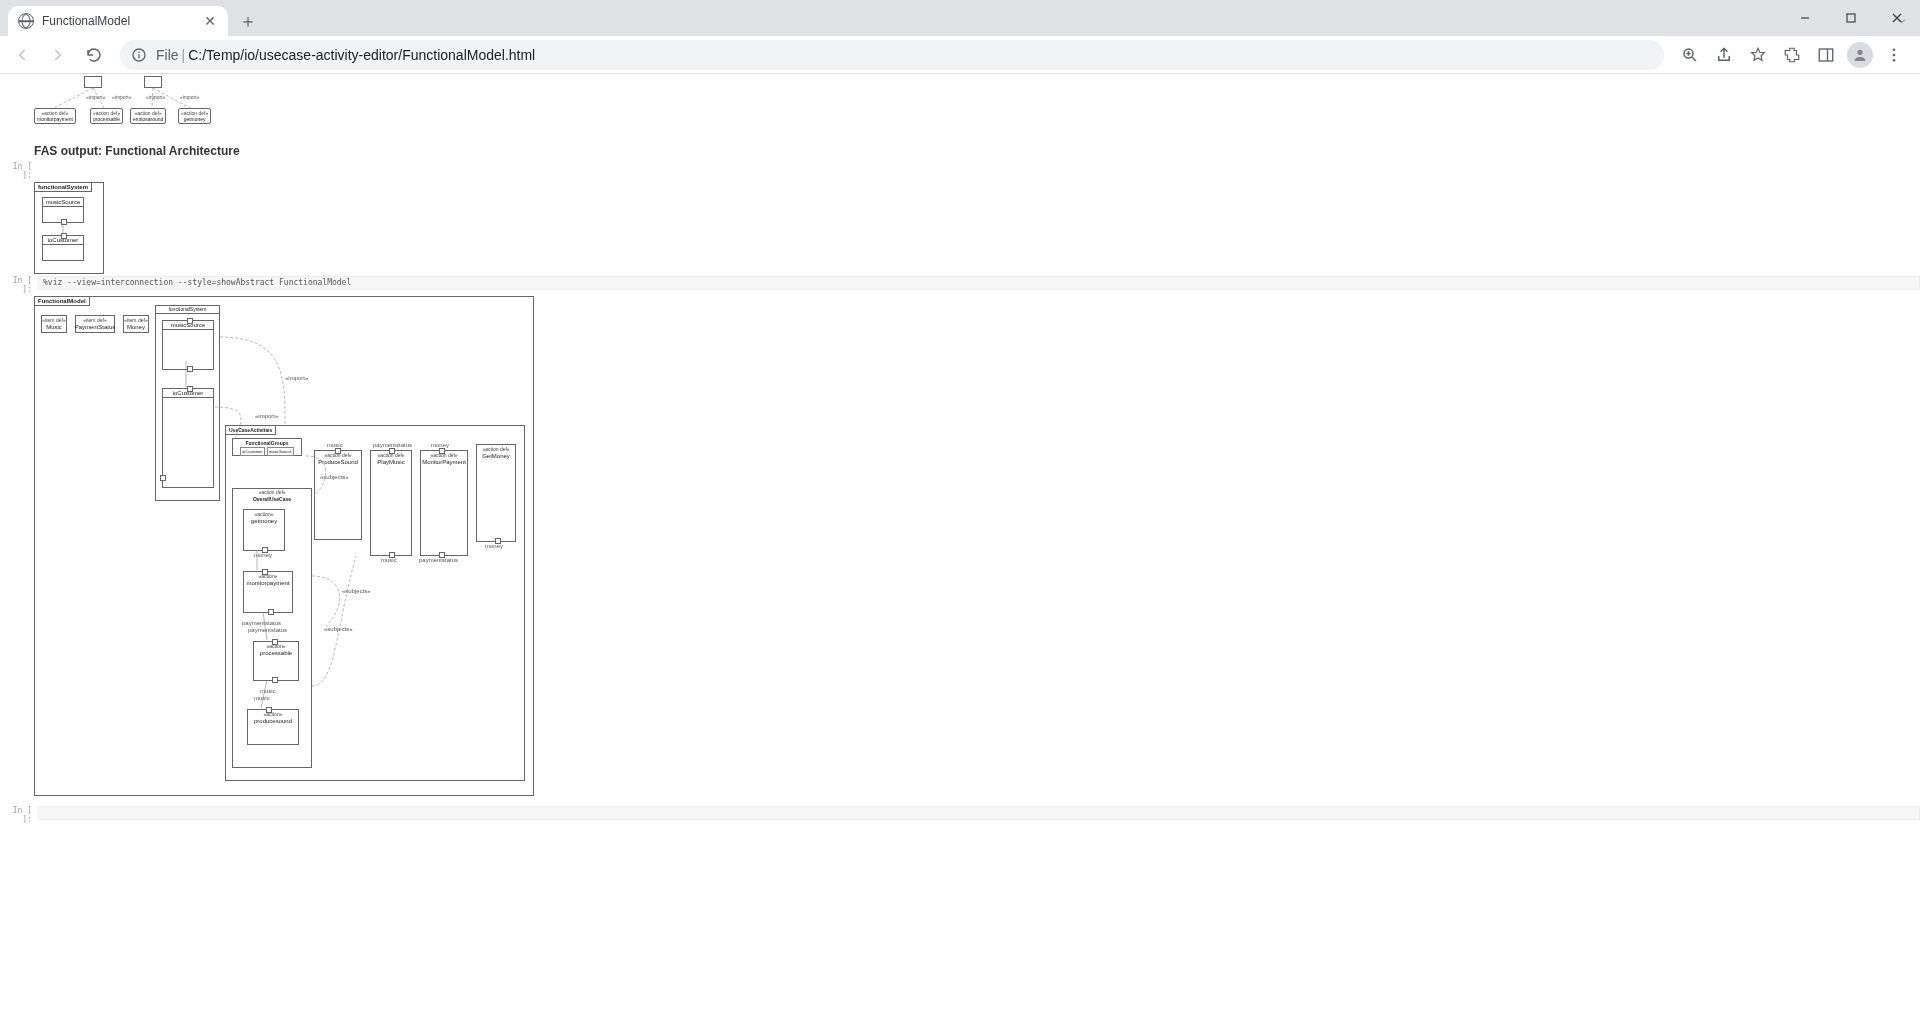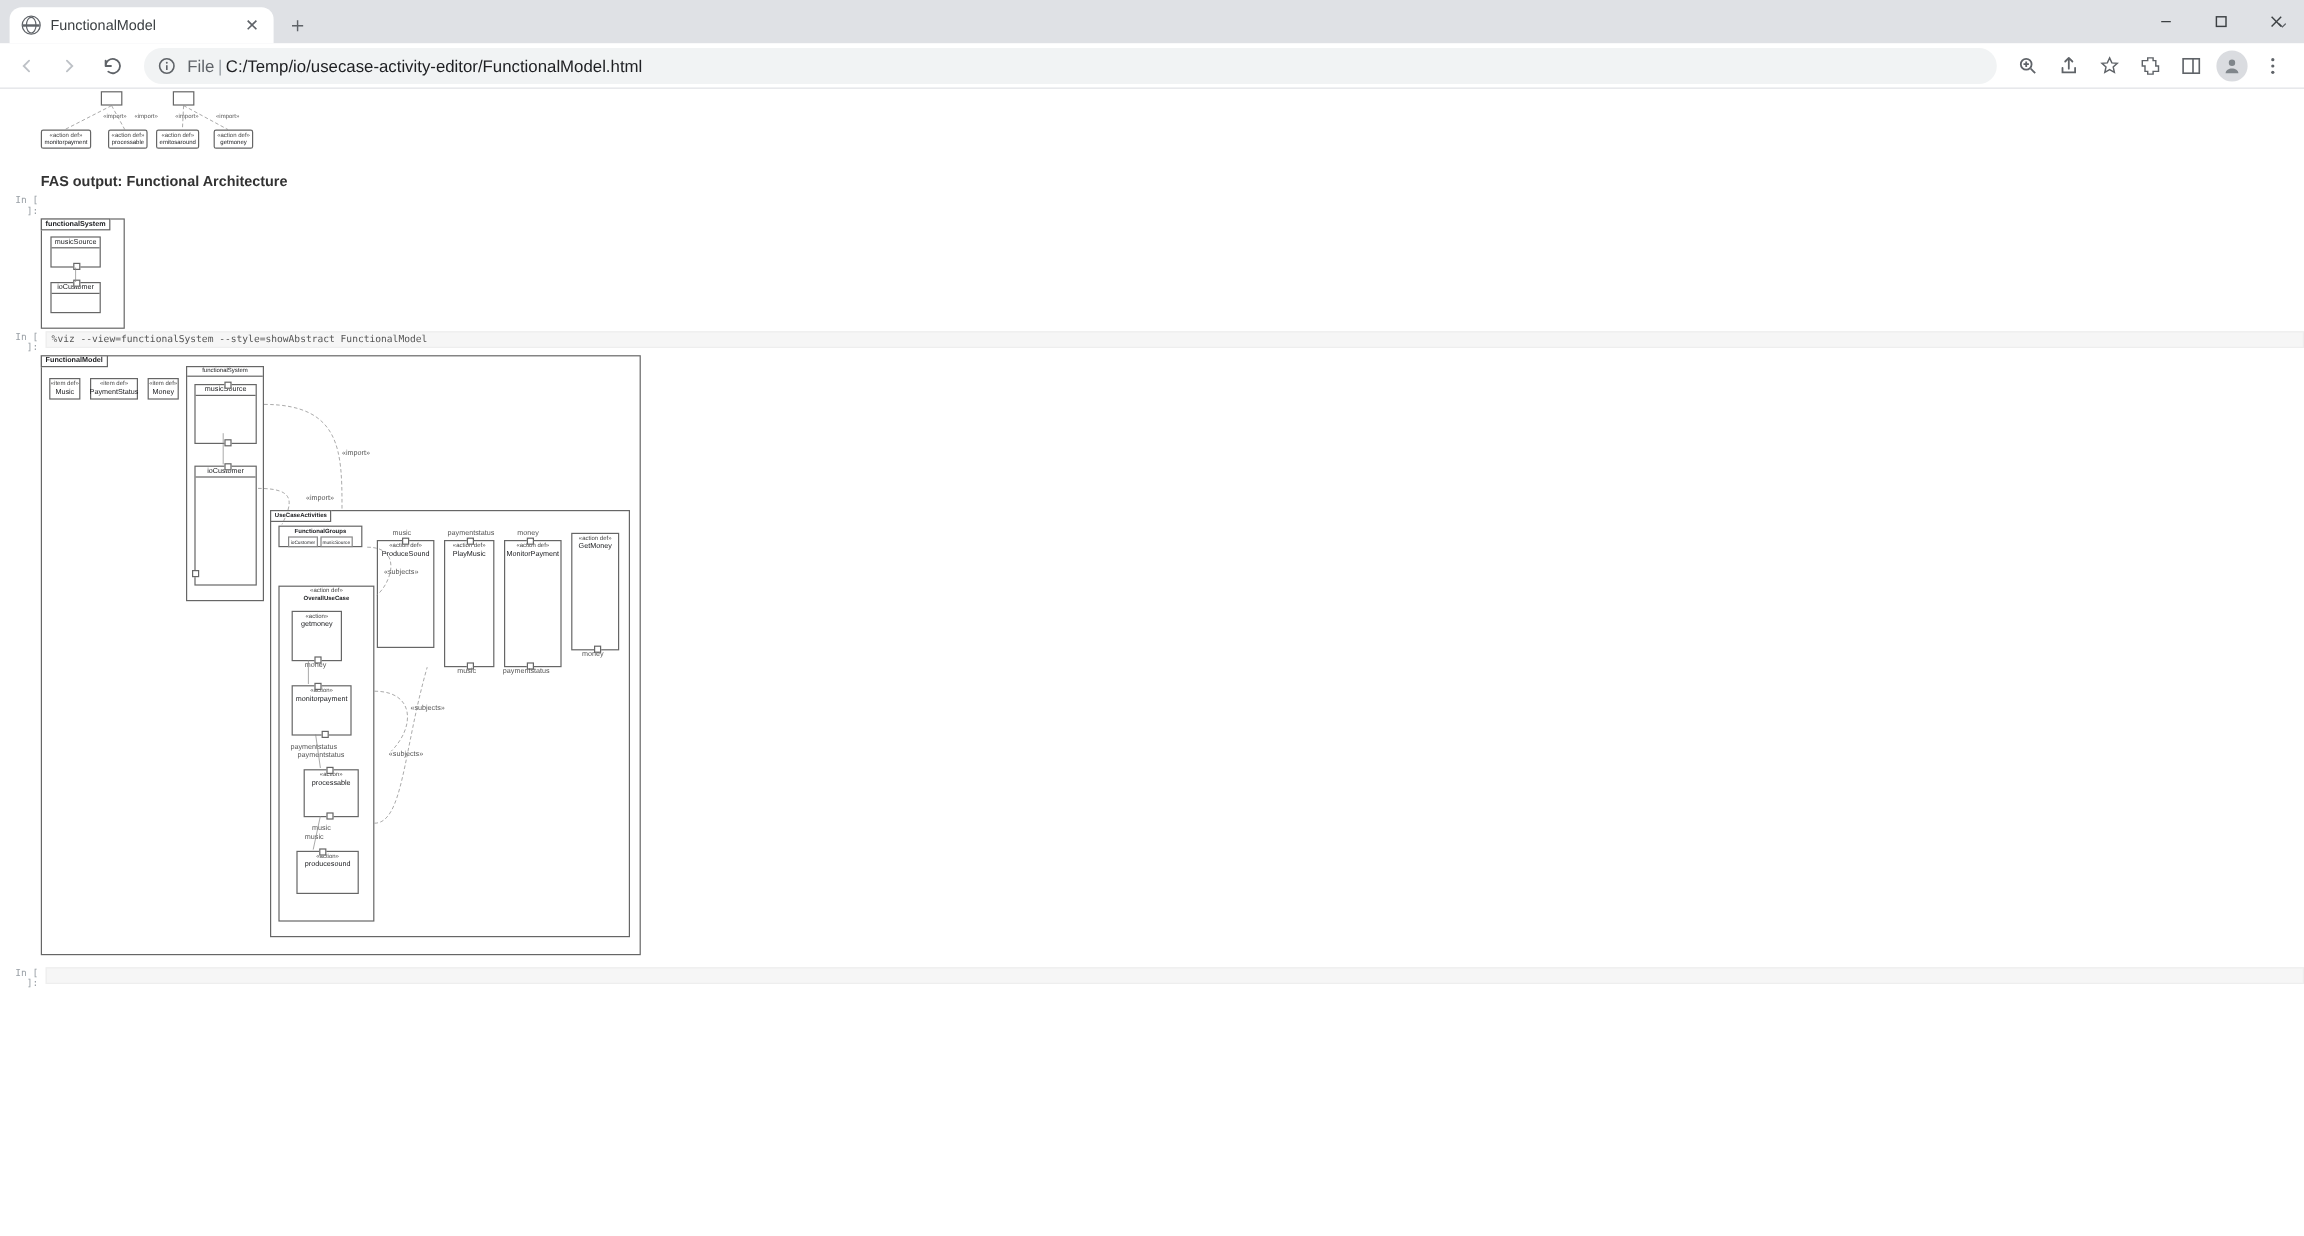--- a/index.html
+++ b/index.html
@@ -407,21 +407,21 @@
         <div class="hdr">ioCustomer</div>
         <div class="port" style="left:18px;top:-3px;"></div>
       </div>
       <svg class="connector-svg" width="70" height="92">
           <line x1="28" y1="40" x2="28" y2="52"></line>
         </svg>
     </div>
 
     <div class="cell-prompt">
       <span class="gutter">In [ ]:</span>
-      <span class="code">%viz --view=functionalSystem --style=showAbstract FunctionalModel</span>
+      <span class="code">%viz --view=interconnection --style=showAbstract FunctionalModel</span>
     </div>
 
     <div class="diagram-frame" style="width:500px;height:500px;">
       <div class="tab-label">FunctionalModel</div>
 
       <div class="block" style="left:6px;top:18px;width:26px;height:18px;">
           <div class="small-stereo">«item def»</div>
           <div>Music</div>
         </div>
       <div class="block" style="left:40px;top:18px;width:40px;height:18px;">

